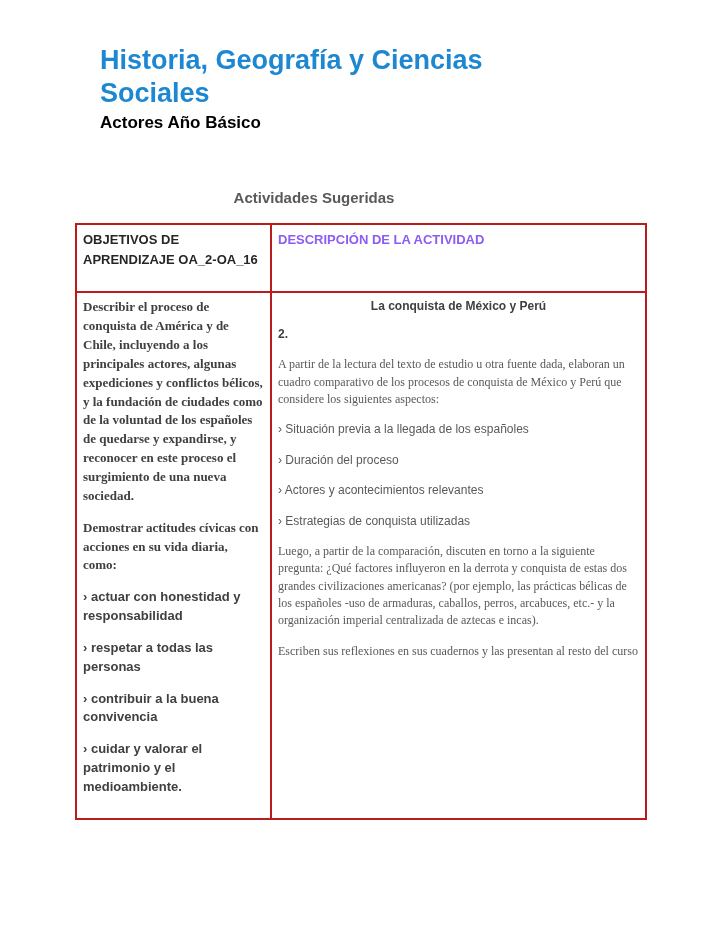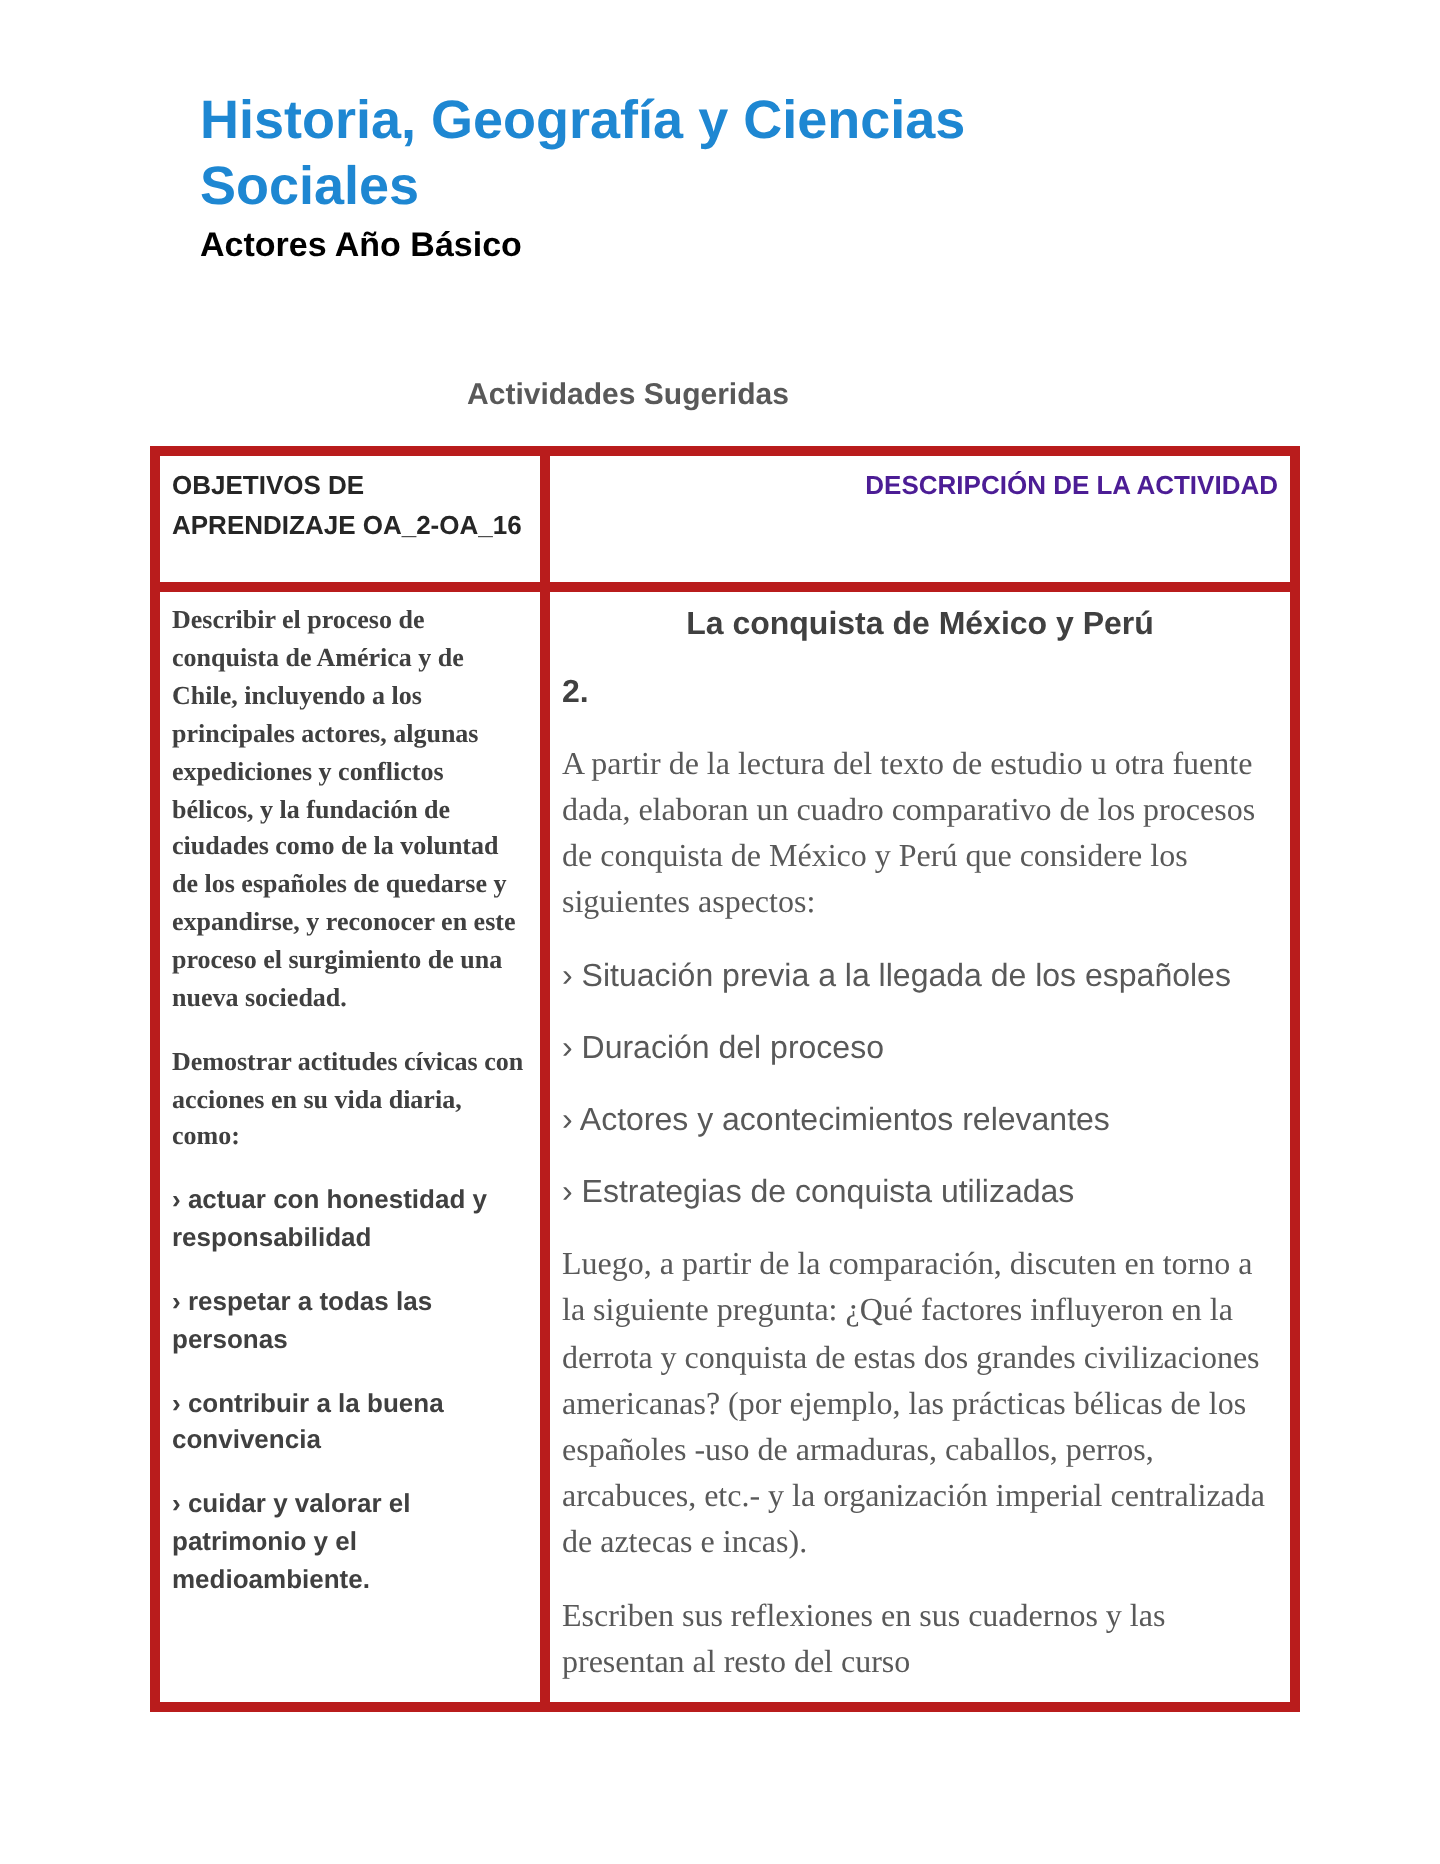--- a/index.html
+++ b/index.html
@@ -65,52 +65,52 @@
 
   
   table.objectives-table {
     width: 570px;
     margin-top: 17px;
     border-collapse: collapse;
     table-layout: fixed;
   }
   table.objectives-table th,
   table.objectives-table td {
-    border: 5px solid #b91c1c;
+    border: 2px solid #b91c1c;
     vertical-align: top;
     padding: 5px 6px 8px 6px;
   }
   col.col-left  { width: 195px; }
   col.col-right { width: 375px; }
 
   th.obj-header {
     text-align: left;
     color: #262626;
     font-size: 13px;
     font-weight: bold;
     line-height: 1.5;
     height: 68px;
   }
   th.desc-header {
-    text-align: right;
-    color: #4c1d95;
+    text-align: left;
+    color: #8b5cf6;
     font-size: 13px;
     font-weight: bold;
     line-height: 1.5;
   }
 
   td.obj-cell {
     color: #404040;
     font-weight: bold;
     font-size: 13px;
     line-height: 1.45;
   }
   td.desc-cell {
     color: #595959;
-    font-size: 16px;
+    font-size: 12px;
     line-height: 1.45;
   }
 
   .para { margin-bottom: 13px; font-family: Liberation Serif, serif; }
   .para:last-child { margin-bottom: 0; }
   .bullet { margin-bottom: 13px; }
 
   .activity-title {
     text-align: center;
     font-weight: bold;

